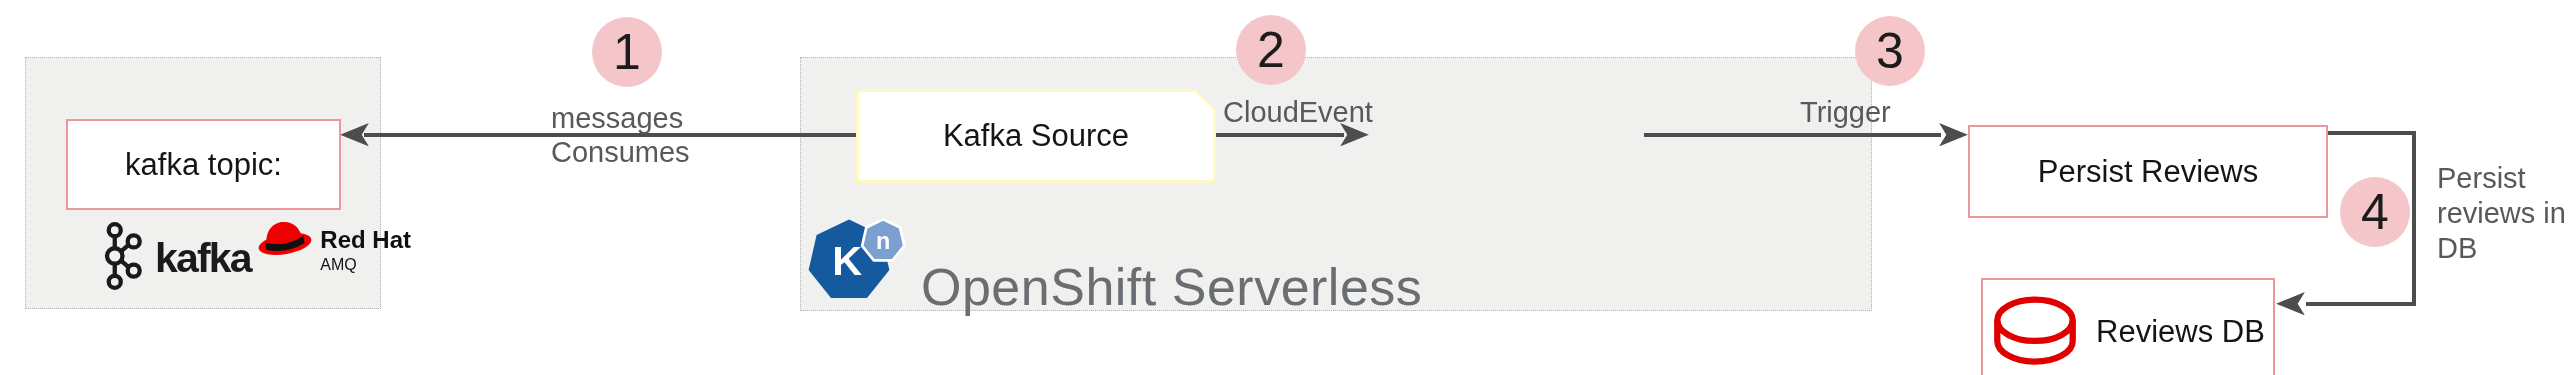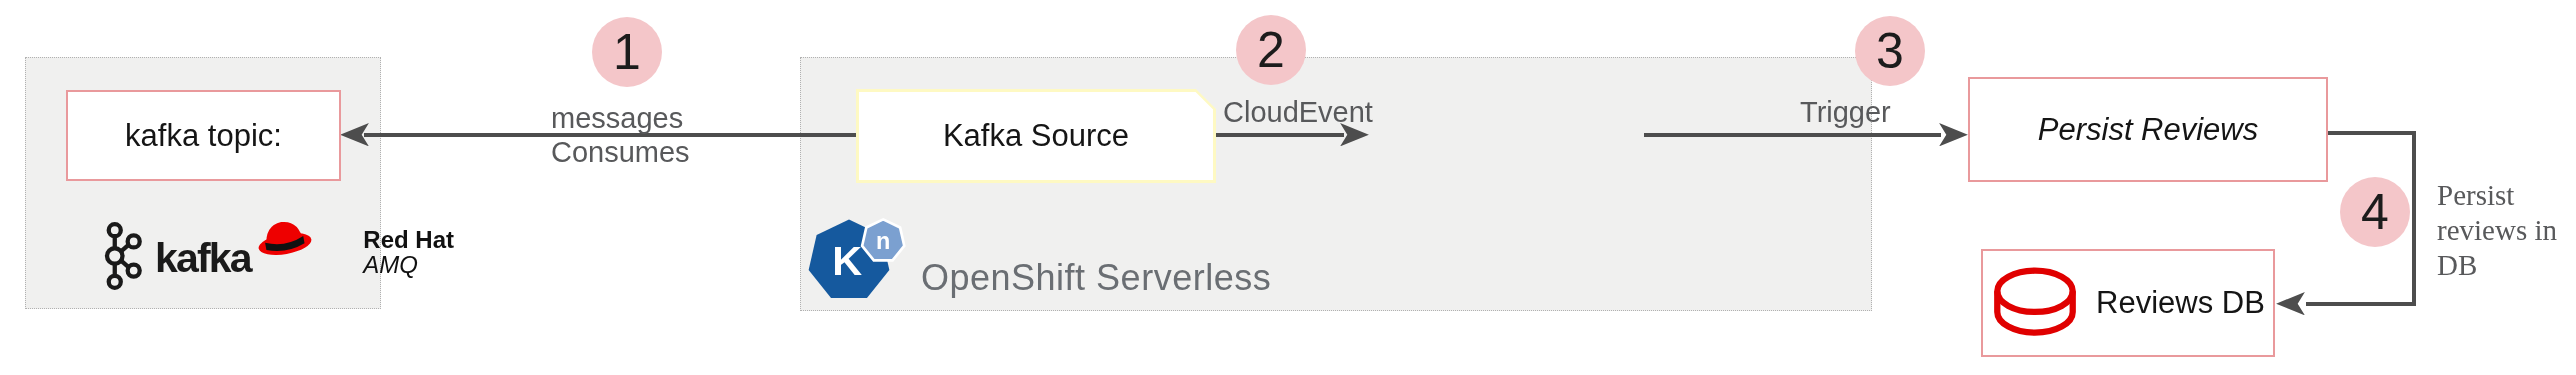--- a/index.html
+++ b/index.html
@@ -20,23 +20,24 @@
   #cluster-sls{left:800px;top:57px;width:1072px;height:254px;}
 
   .node{
     position:absolute;
     box-sizing:border-box;
     display:flex;align-items:center;justify-content:center;
     text-align:center;
     font-size:31px;line-height:36px;color:#151515;
     background:#ffffff;
     border:2.7px solid #e9999c;
+    margin-top:29px;
   }
   #node-topic{left:66px;top:90px;width:275px;height:91px;}
-  #node-persist{left:1968px;top:77px;width:360px;height:105px;font-style:italic;}
+  #node-persist{left:1968px;top:96px;width:360px;height:93px;}
   #node-db{left:1981px;top:249px;width:294px;height:108px;display:flex;gap:17px;}
 
   
   .notch{
     position:absolute;box-sizing:border-box;
     display:flex;align-items:center;justify-content:center;
     font-size:31px;color:#151515;text-align:center;
     background:#fef9c3;border:none;
     clip-path:polygon(0 0, calc(100% - 20px) 0, 100% 20px, 100% 100%, 0 100%);
   }
@@ -60,45 +61,45 @@
   #step4{left:2340px;top:177px;}
 
   .edge-label{
     position:absolute;
     font-size:29px;line-height:34px;color:#58595b;
     white-space:nowrap;
   }
   #label-consumes{left:551px;top:101px;}
   #label-cloudevent{left:1223px;top:95px;width:142px;text-align:right;}
   #label-trigger{left:1800px;top:95px;}
-  #label-persist{left:2437px;top:178px;line-height:35px;font-family:Liberation Serif, serif;}
+  #label-persist{left:2437px;top:161px;line-height:35px;}
 
   .line{position:absolute;background:#4d4d4d;}
   .ah{position:absolute;width:29px;height:23.4px;}
 
   .logo-kafka{
     position:absolute;left:101px;top:220px;height:72px;
     display:flex;align-items:center;gap:11px;
   }
   .kafka-word{
     font-size:41px;font-weight:bold;letter-spacing:-1.8px;color:#1a1a1a;
     padding-top:5.4px;
   }
   .logo-redhat{
     position:absolute;left:255px;top:213px;
     display:flex;align-items:flex-start;gap:6.3px;
   }
-  .rh-text{display:flex;flex-direction:column;padding-top:14.4px;margin-left:43px;}
+  .rh-text{display:flex;flex-direction:column;padding-top:14.4px;}
   .rh-brand{font-size:24px;font-weight:bold;color:#111111;line-height:25px;}
-  .rh-product{font-size:24px;color:#111111;line-height:25px;font-style:italic;}
+  .rh-product{font-size:16px;color:#111111;line-height:25px;}
 
   .logo-knative{position:absolute;left:804px;top:214px;}
   .openshift-caption{
     position:absolute;left:921px;top:257px;
-    font-size:36px;color:#6a6e73;letter-spacing:0.5px;white-space:nowrap;
+    font-size:52px;color:#6a6e73;letter-spacing:0.5px;white-space:nowrap;
   }
   .db-label{font-size:31px;color:#151515;}
 </style>
 </head>
 <body>
 
 <div class="canvas">
 
   <div class="cluster" id="cluster-amq"></div>
   <div class="cluster" id="cluster-sls"></div>

